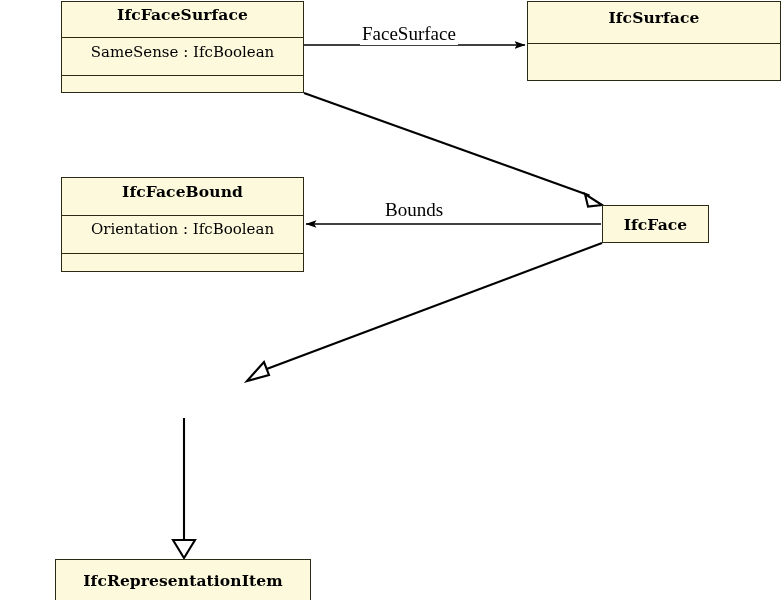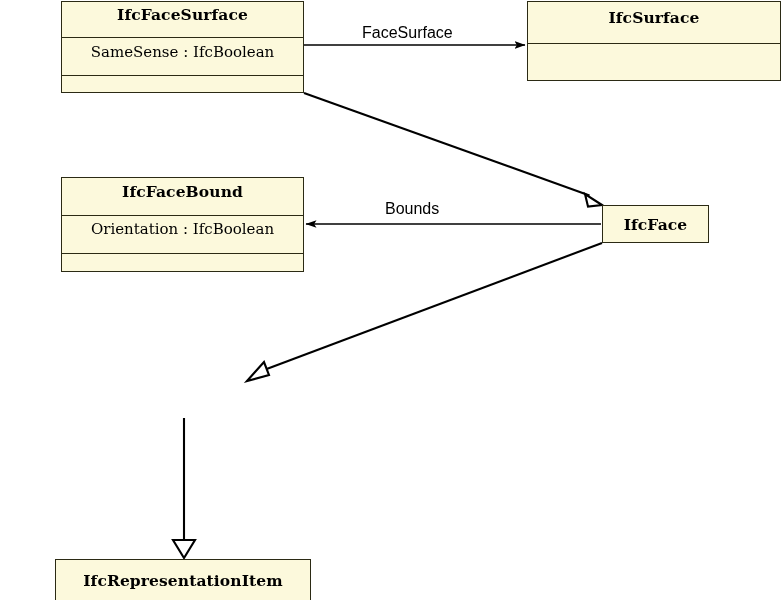--- a/index.html
+++ b/index.html
@@ -64,22 +64,22 @@
   .box-simple {
     align-items: center;
     justify-content: center;
   }
   .box-simple .comp-title {
     height: 100%;
     width: 100%;
   }
   .edge-label {
     position: absolute;
-    font-family: Liberation Sans, sans-serif;
-    font-size: 16px;
+    font-family: Liberation Serif, serif;
+    font-size: 19px;
     color: #000000;
     background: #ffffff;
     white-space: nowrap;
     padding: 0 2px;
     line-height: 1.1;
   }
 </style>
 </head>
 <body>
 

